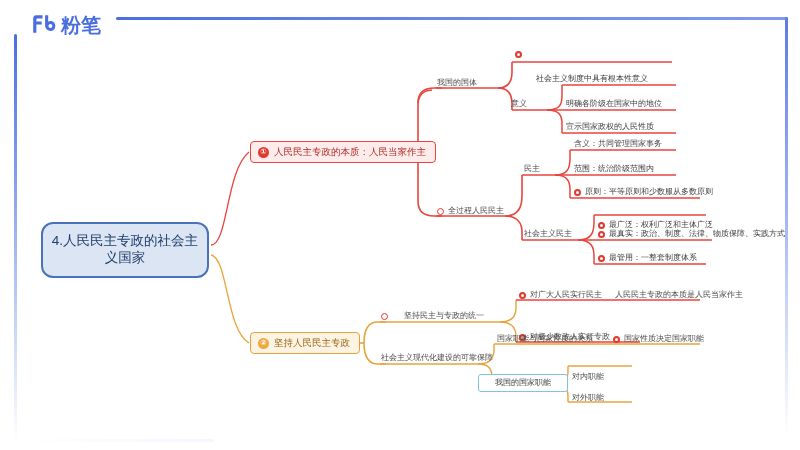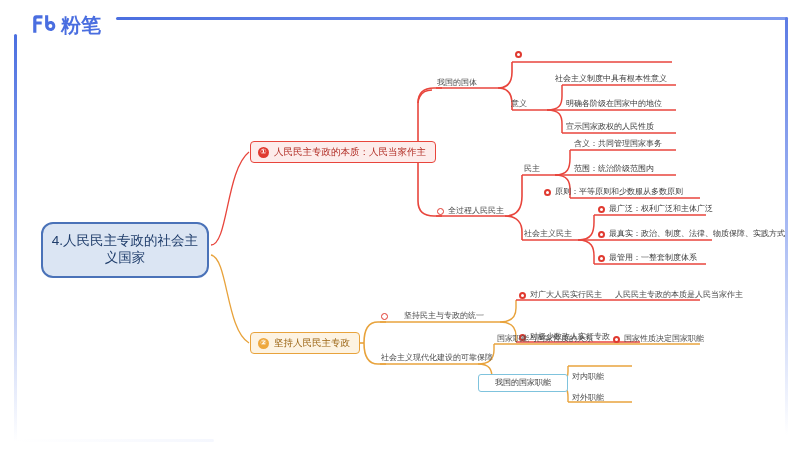--- a/index.html
+++ b/index.html
@@ -266,21 +266,21 @@
   </div>
 
   <div class="node leaf" style="left:515px; top:51px;">
     <span class="dot"></span>
   </div>
 
   <div class="node lbl" style="left:511px; top:99px;">
     <span>意义</span>
   </div>
 
-  <div class="node leaf" style="left:555px; top:74px;align-items:center;">
+  <div class="node leaf" style="left:536px; top:74px;align-items:center;">
     <span>社会主义制度中具有根本性意义</span>
   </div>
   <div class="node leaf" style="left:566px; top:99px;">
     <span>明确各阶级在国家中的地位</span>
   </div>
   <div class="node leaf" style="left:566px; top:122px;">
     <span>宣示国家政权的人民性质</span>
   </div>
 
   <div class="node lbl" style="left:437px; top:206px;">
@@ -290,29 +290,29 @@
 
   <div class="node lbl" style="left:524px; top:164px;">
     <span>民主</span>
   </div>
   <div class="node leaf" style="left:574px; top:139px;">
     <span>含义：共同管理国家事务</span>
   </div>
   <div class="node leaf" style="left:574px; top:164px;">
     <span>范围：统治阶级范围内</span>
   </div>
-  <div class="node leaf" style="left:544px; top:187px;">
+  <div class="node leaf" style="left:574px; top:187px;">
     <span class="dot"></span>
     <span>原则：平等原则和少数服从多数原则</span>
   </div>
 
   <div class="node lbl" style="left:524px; top:229px;">
     <span>社会主义民主</span>
   </div>
-  <div class="node leaf" style="left:598px; top:204px;">
+  <div class="node leaf" style="left:598px; top:220px;">
     <span class="dot"></span>
     <span>最广泛：权利广泛和主体广泛</span>
   </div>
   <div class="node leaf" style="left:598px; top:229px;">
     <span class="dot"></span>
     <span>最真实：政治、制度、法律、物质保障、实践方式</span>
   </div>
   <div class="node leaf" style="left:598px; top:253px;">
     <span class="dot"></span>
     <span>最管用：一整套制度体系</span>

